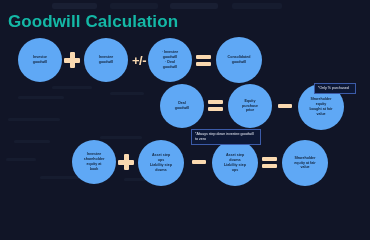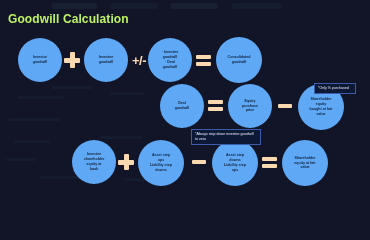--- a/index.html
+++ b/index.html
@@ -10,21 +10,21 @@
     position:relative;
   }
   #canvas{position:absolute;inset:0;}
 
   
   .ghost{position:absolute;background:#1b2136;border-radius:2px;opacity:.85;}
   .ghost.lite{background:#171d31;}
 
   .page-title{
     position:absolute;left:8px;top:12px;
-    font-size:12px;font-weight:bold;color:#bef264;
+    font-size:17px;font-weight:bold;color:#14b8a6;
     letter-spacing:.1px;white-space:nowrap;
   }
 
   .node{
     position:absolute;border-radius:50%;
     background:#5fa8f5;
     display:flex;align-items:center;justify-content:center;
     text-align:center;
     color:#13263f;
     font-size:3.6px;line-height:1.35;

